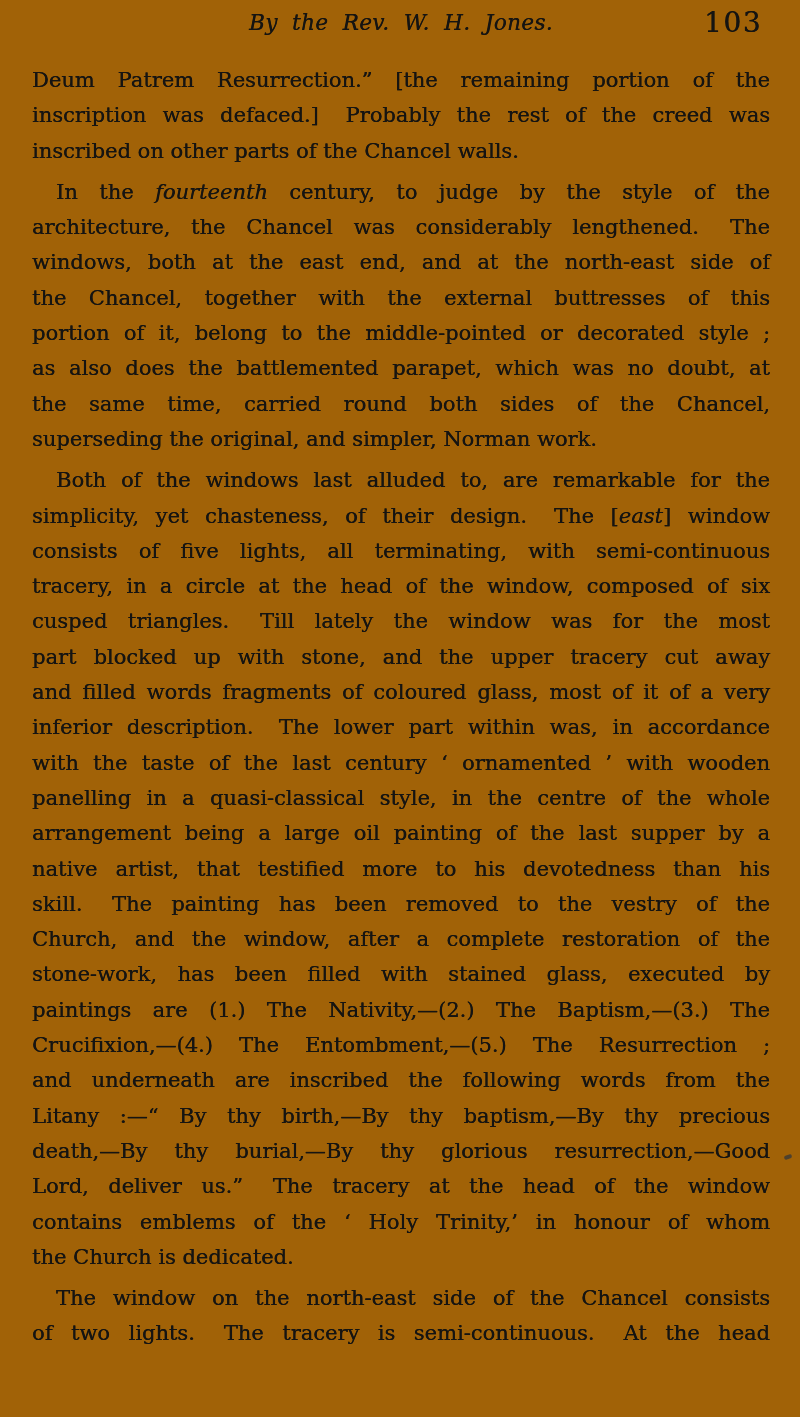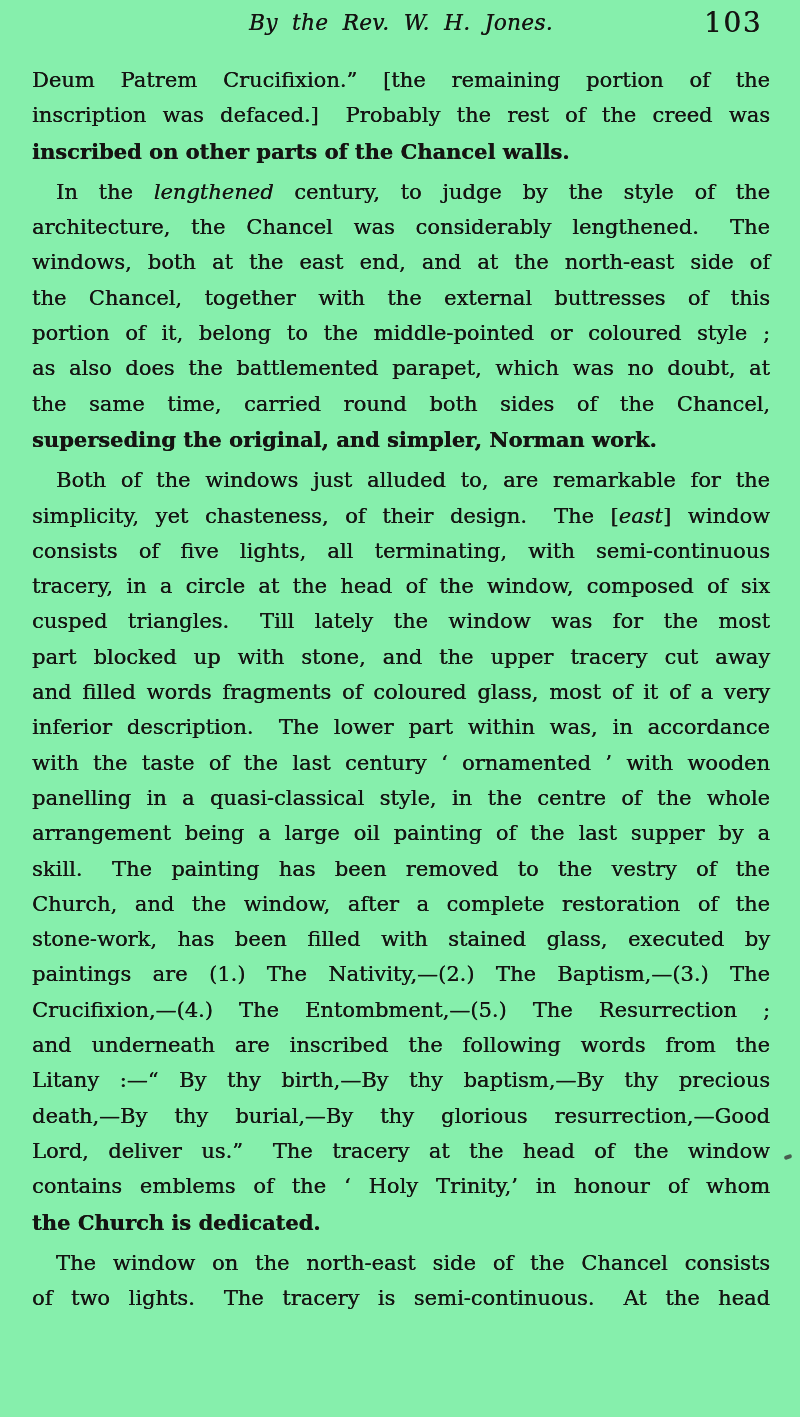--- a/index.html
+++ b/index.html
@@ -1,21 +1,21 @@
 <!DOCTYPE html>
 <html><head>
 <meta charset="utf-8">
 <style>
   html, body { margin: 0; padding: 0; background: #e8e8e6; }
   .page {
     position: relative;
     width: 800px;
     height: 1417px;
     margin: 0 auto;
-    background: #86efac;
+    background: #a16207;
     color: #151412;
     font-family: "DejaVu Serif", serif;
     overflow: hidden;
   }
   .running-header {
     position: absolute;
     top: 8px;
     left: 32px;
     right: 30px;
     height: 32px;
@@ -47,21 +47,21 @@
   }
   .para { padding-top: 6px; }
   .para:first-child { padding-top: 0; }
   .line {
     font-size: 21px;
     line-height: 35.3px;
     text-align: justify;
     text-align-last: justify;
     text-shadow: 0.3px 0 0 currentColor;
   }
-  .line.lastline { text-align-last: left; font-weight: bold; }
+  .line.lastline { text-align-last: left; }
   .para.indent .line:first-child { text-indent: 24px; }
   .ink-speck {
     position: absolute;
     left: 784px;
     top: 1155px;
     width: 8px;
     height: 4px;
     background: #3a3a38;
     border-radius: 2px;
     transform: rotate(-20deg);
@@ -72,46 +72,47 @@
 <body>
 
 <div class="page">
   <div class="running-header">
     <span class="running-title">By the Rev. W. H. Jones.</span>
     <span class="page-number">103</span>
   </div>
 
   <div class="page-body">
       <div class="para">
-        <div class="line">Deum Patrem Crucifixion.” [the remaining portion of the</div>
+        <div class="line">Deum Patrem Resurrection.” [the remaining portion of the</div>
         <div class="line">inscription was defaced.]  Probably the rest of the creed was</div>
         <div class="line lastline">inscribed on other parts of the Chancel walls.</div>
       </div>
       <div class="para indent">
-        <div class="line">In the <i>lengthened</i> century, to judge by the style of the</div>
+        <div class="line">In the <i>fourteenth</i> century, to judge by the style of the</div>
         <div class="line">architecture, the Chancel was considerably lengthened.  The</div>
         <div class="line">windows, both at the east end, and at the north-east side of</div>
         <div class="line">the Chancel, together with the external buttresses of this</div>
-        <div class="line">portion of it, belong to the middle-pointed or coloured style ;</div>
+        <div class="line">portion of it, belong to the middle-pointed or decorated style ;</div>
         <div class="line">as also does the battlemented parapet, which was no doubt, at</div>
         <div class="line">the same time, carried round both sides of the Chancel,</div>
         <div class="line lastline">superseding the original, and simpler, Norman work.</div>
       </div>
       <div class="para indent">
-        <div class="line">Both of the windows just alluded to, are remarkable for the</div>
+        <div class="line">Both of the windows last alluded to, are remarkable for the</div>
         <div class="line">simplicity, yet chasteness, of their design.  The [<i>east</i>] window</div>
         <div class="line">consists of five lights, all terminating, with semi-continuous</div>
         <div class="line">tracery, in a circle at the head of the window, composed of six</div>
         <div class="line">cusped triangles.  Till lately the window was for the most</div>
         <div class="line">part blocked up with stone, and the upper tracery cut away</div>
         <div class="line">and filled words fragments of coloured glass, most of it of a very</div>
         <div class="line">inferior description.  The lower part within was, in accordance</div>
         <div class="line">with the taste of the last century ‘ ornamented ’ with wooden</div>
         <div class="line">panelling in a quasi-classical style, in the centre of the whole</div>
         <div class="line">arrangement being a large oil painting of the last supper by a</div>
+        <div class="line">native artist, that testified more to his devotedness than his</div>
         <div class="line">skill.  The painting has been removed to the vestry of the</div>
         <div class="line">Church, and the window, after a complete restoration of the</div>
         <div class="line">stone-work, has been filled with stained glass, executed by</div>
         <div class="line">paintings are (1.) The Nativity,—(2.) The Baptism,—(3.) The</div>
         <div class="line">Crucifixion,—(4.) The Entombment,—(5.) The Resurrection ;</div>
         <div class="line">and underneath are inscribed the following words from the</div>
         <div class="line">Litany :—“ By thy birth,—By thy baptism,—By thy precious</div>
         <div class="line">death,—By thy burial,—By thy glorious resurrection,—Good</div>
         <div class="line">Lord, deliver us.”  The tracery at the head of the window</div>
         <div class="line">contains emblems of the ‘ Holy Trinity,’ in honour of whom</div>

